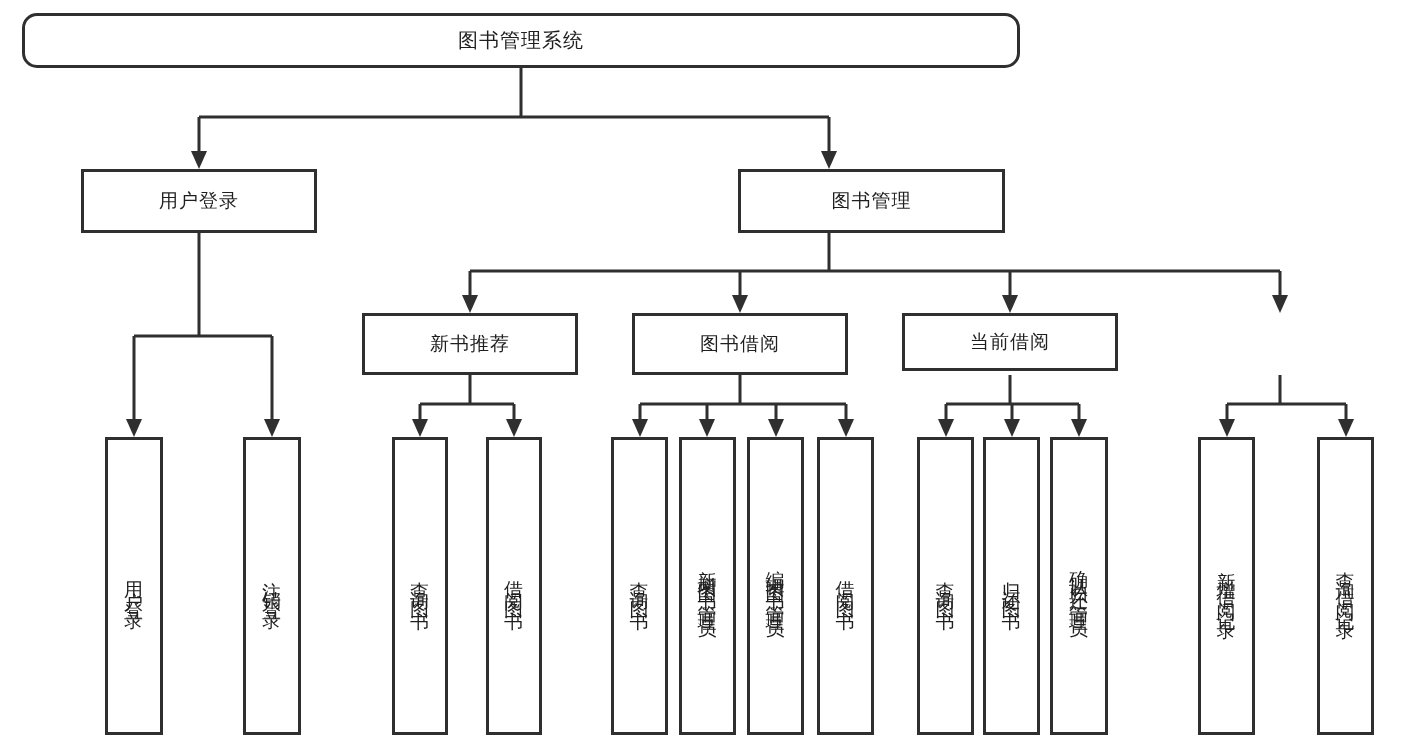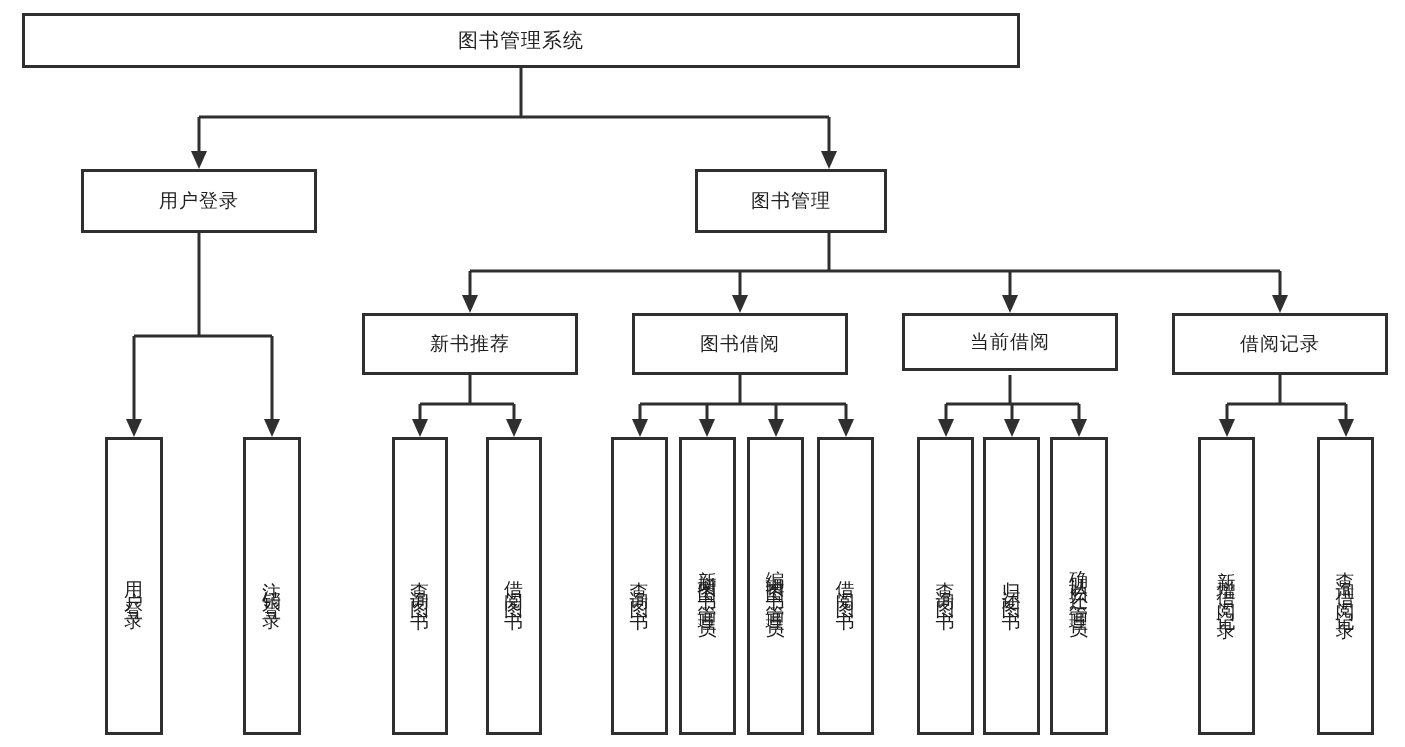--- a/index.html
+++ b/index.html
@@ -105,42 +105,39 @@
 
       <polygon points="946,437 938,419 954,419"></polygon>
       <polygon points="1012,437 1004,419 1020,419"></polygon>
       <polygon points="1079,437 1071,419 1087,419"></polygon>
 
       <polygon points="1227,437 1219,419 1235,419"></polygon>
       <polygon points="1346,437 1338,419 1354,419"></polygon>
     </g>
   </svg>
 
-  <div class="box hbox rootbox" style="left:22px; top:13px; width:998px; height:55px;">
+  <div class="box hbox rootbox" style="left:22px; top:13px; width:998px; height:55px;border-radius:15px;">
     <span>图书管理系统</span>
   </div>
 
   <div class="box hbox" style="left:81px; top:169px; width:236px; height:64px;">
     <span>用户登录</span>
   </div>
-  <div class="box hbox" style="left:695px; top:169px; width:192px; height:64px;">
+  <div class="box hbox" style="left:738px; top:169px; width:267px; height:64px;">
     <span>图书管理</span>
   </div>
 
   <div class="box hbox" style="left:632px; top:313px; width:216px; height:62px;">
     <span>图书借阅</span>
   </div>
   <div class="box hbox" style="left:362px; top:313px; width:216px; height:62px;">
     <span>新书推荐</span>
   </div>
   <div class="box hbox" style="left:902px; top:313px; width:216px; height:58px;">
     <span>当前借阅</span>
-  </div>
-  <div class="box hbox" style="left:1172px; top:313px; width:216px; height:62px;">
-    <span>借阅记录</span>
   </div>
 
   <div class="box vbox" style="left:105px; top:437px; width:58px; height:298px;">
     <span>用户登录</span>
   </div>
   <div class="box vbox" style="left:243px; top:437px; width:58px; height:298px;">
     <span>注销登录</span>
   </div>
 
   <div class="box vbox" style="left:392px; top:437px; width:56px; height:298px;">

